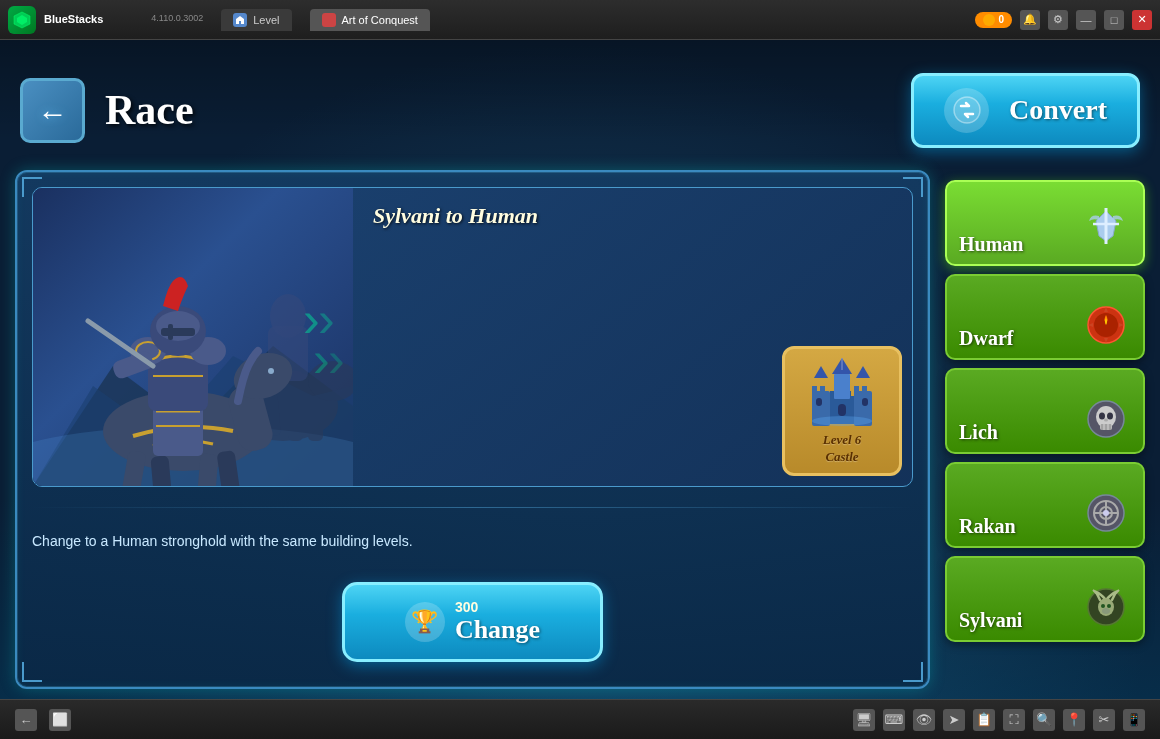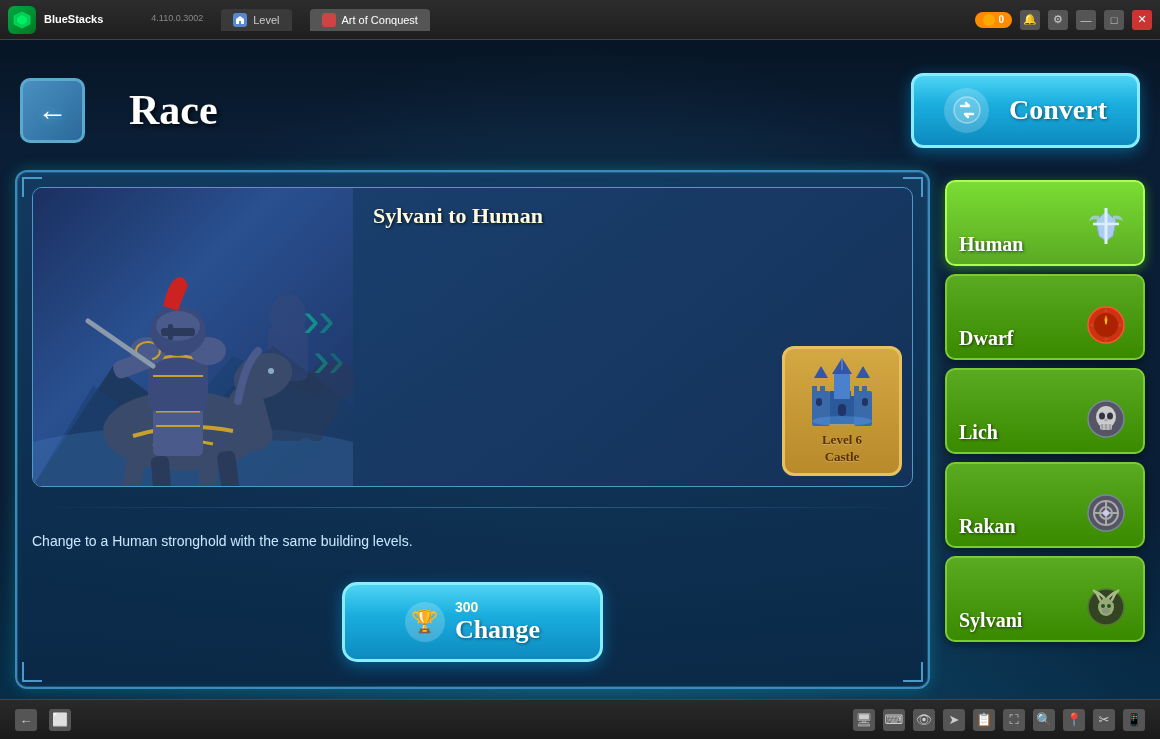--- a/index.html
+++ b/index.html
@@ -131,21 +131,20 @@
       color: white;
       flex-shrink: 0;
     }
 
     .page-title {
       color: white;
       font-size: 42px;
       font-weight: bold;
       text-shadow: 2px 2px 4px rgba(0,0,0,0.8);
       font-family: 'Georgia', serif;
-      margin-left: 24px;
     }
 
     .convert-btn {
       margin-left: auto;
       background: linear-gradient(180deg, #4dd4f4 0%, #1aaedf 40%, #0d8abf 100%);
       border: 3px solid #88eeff;
       border-radius: 12px;
       padding: 12px 30px;
       display: flex;
       align-items: center;
@@ -224,20 +223,21 @@
       flex-shrink: 0;
     }
 
     .race-description {
       flex: 1;
       padding: 15px 15px 15px 20px;
       display: flex;
       flex-direction: column;
       gap: 10px;
       position: relative;
+      font-style: italic;
     }
 
     .race-title {
       color: #fffde0;
       font-size: 22px;
       font-weight: bold;
       font-family: 'Georgia', serif;
       text-shadow: 1px 1px 3px rgba(0,0,0,0.8);
     }
 

